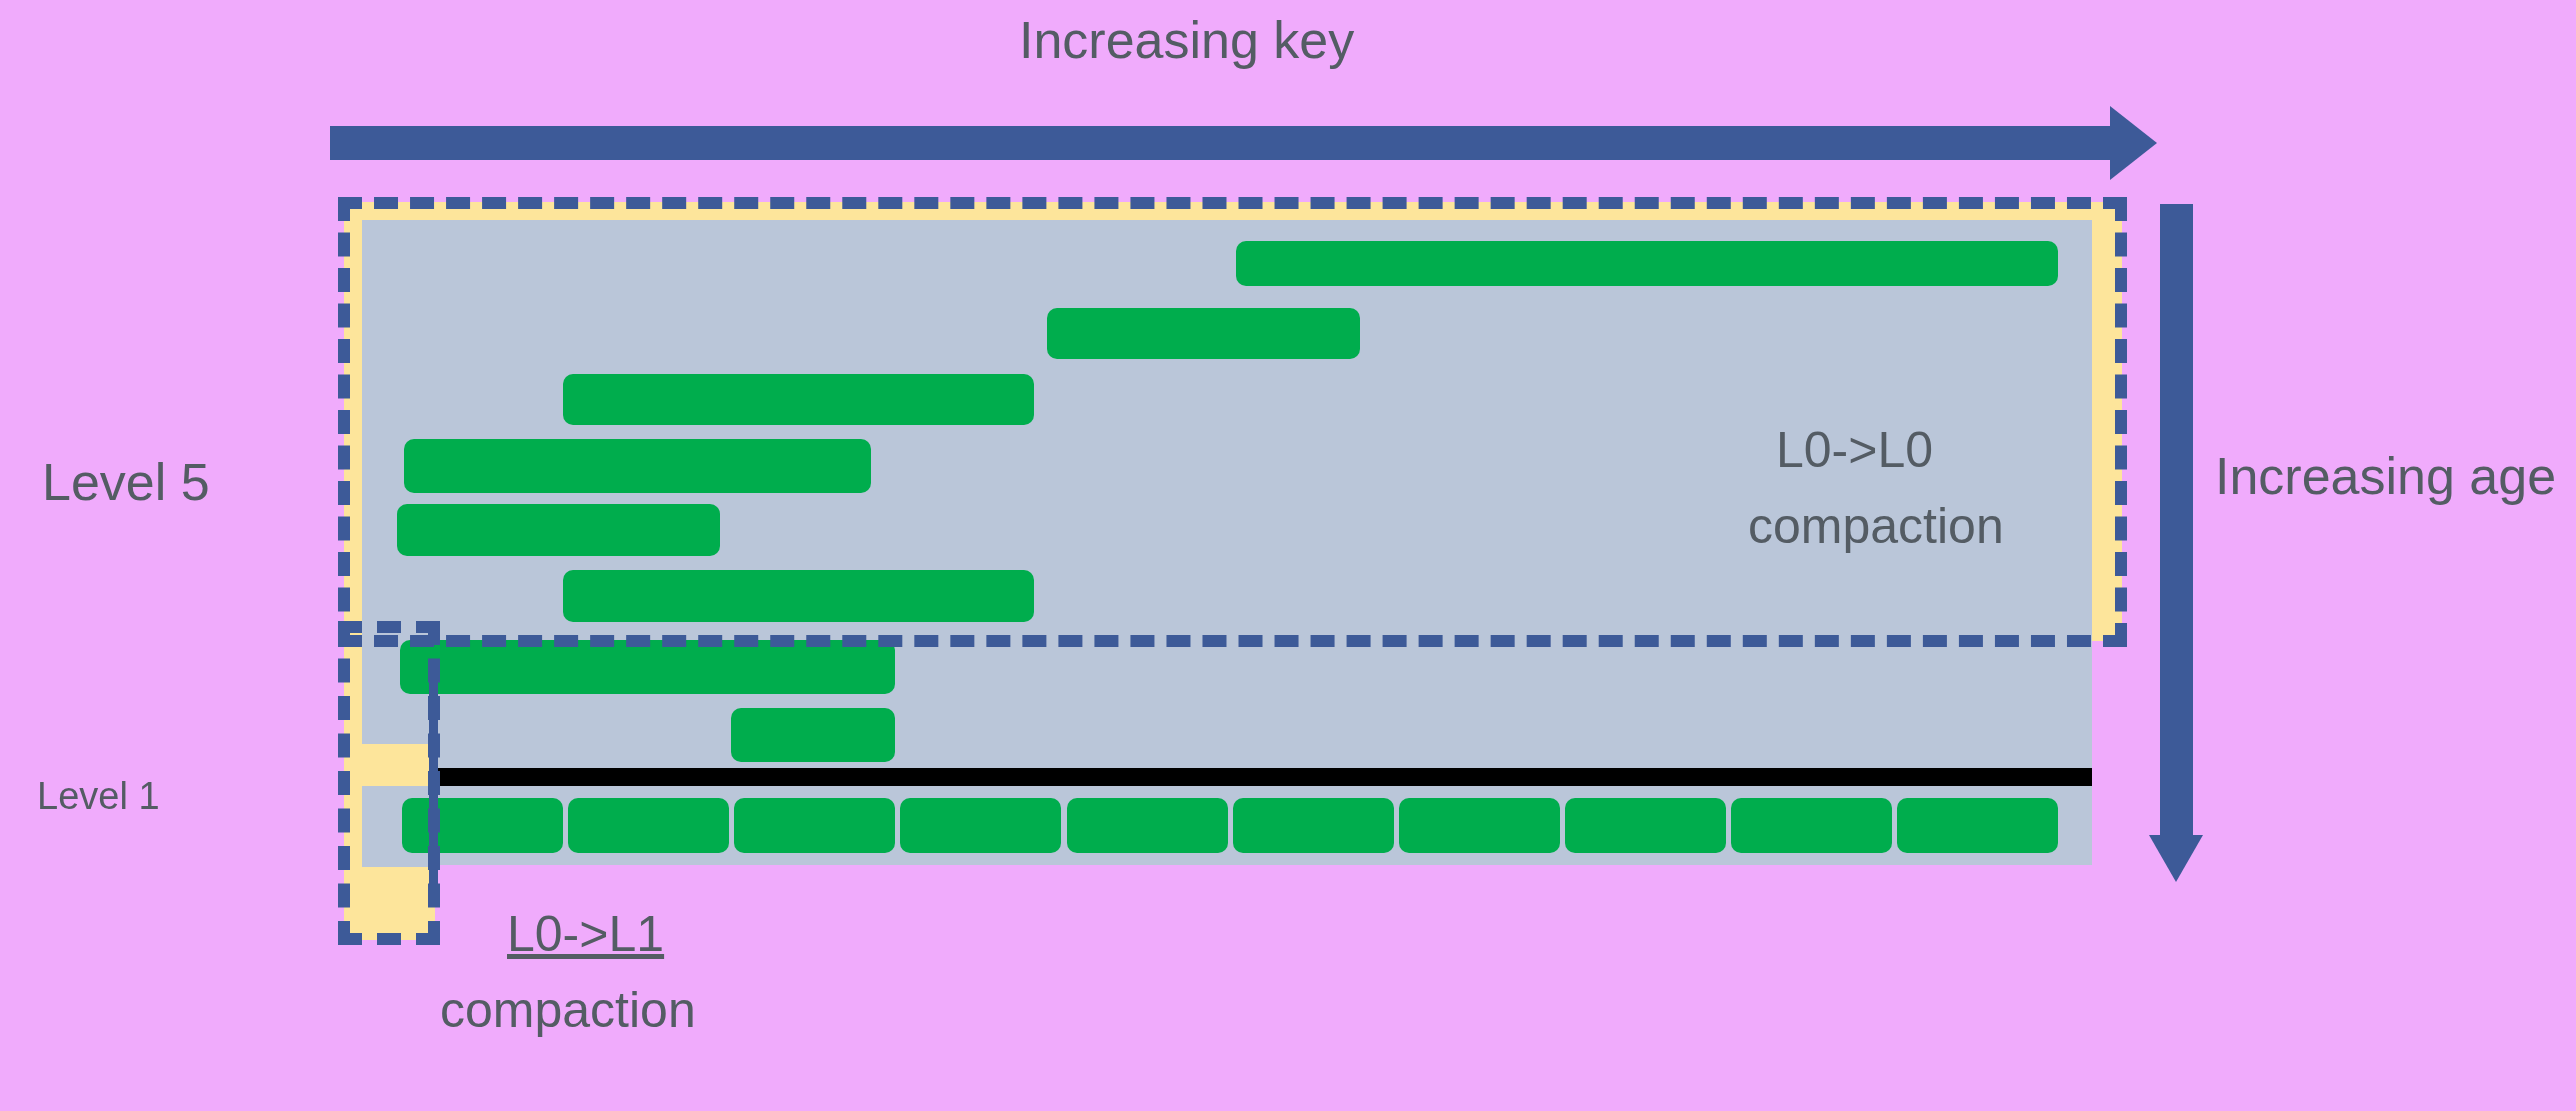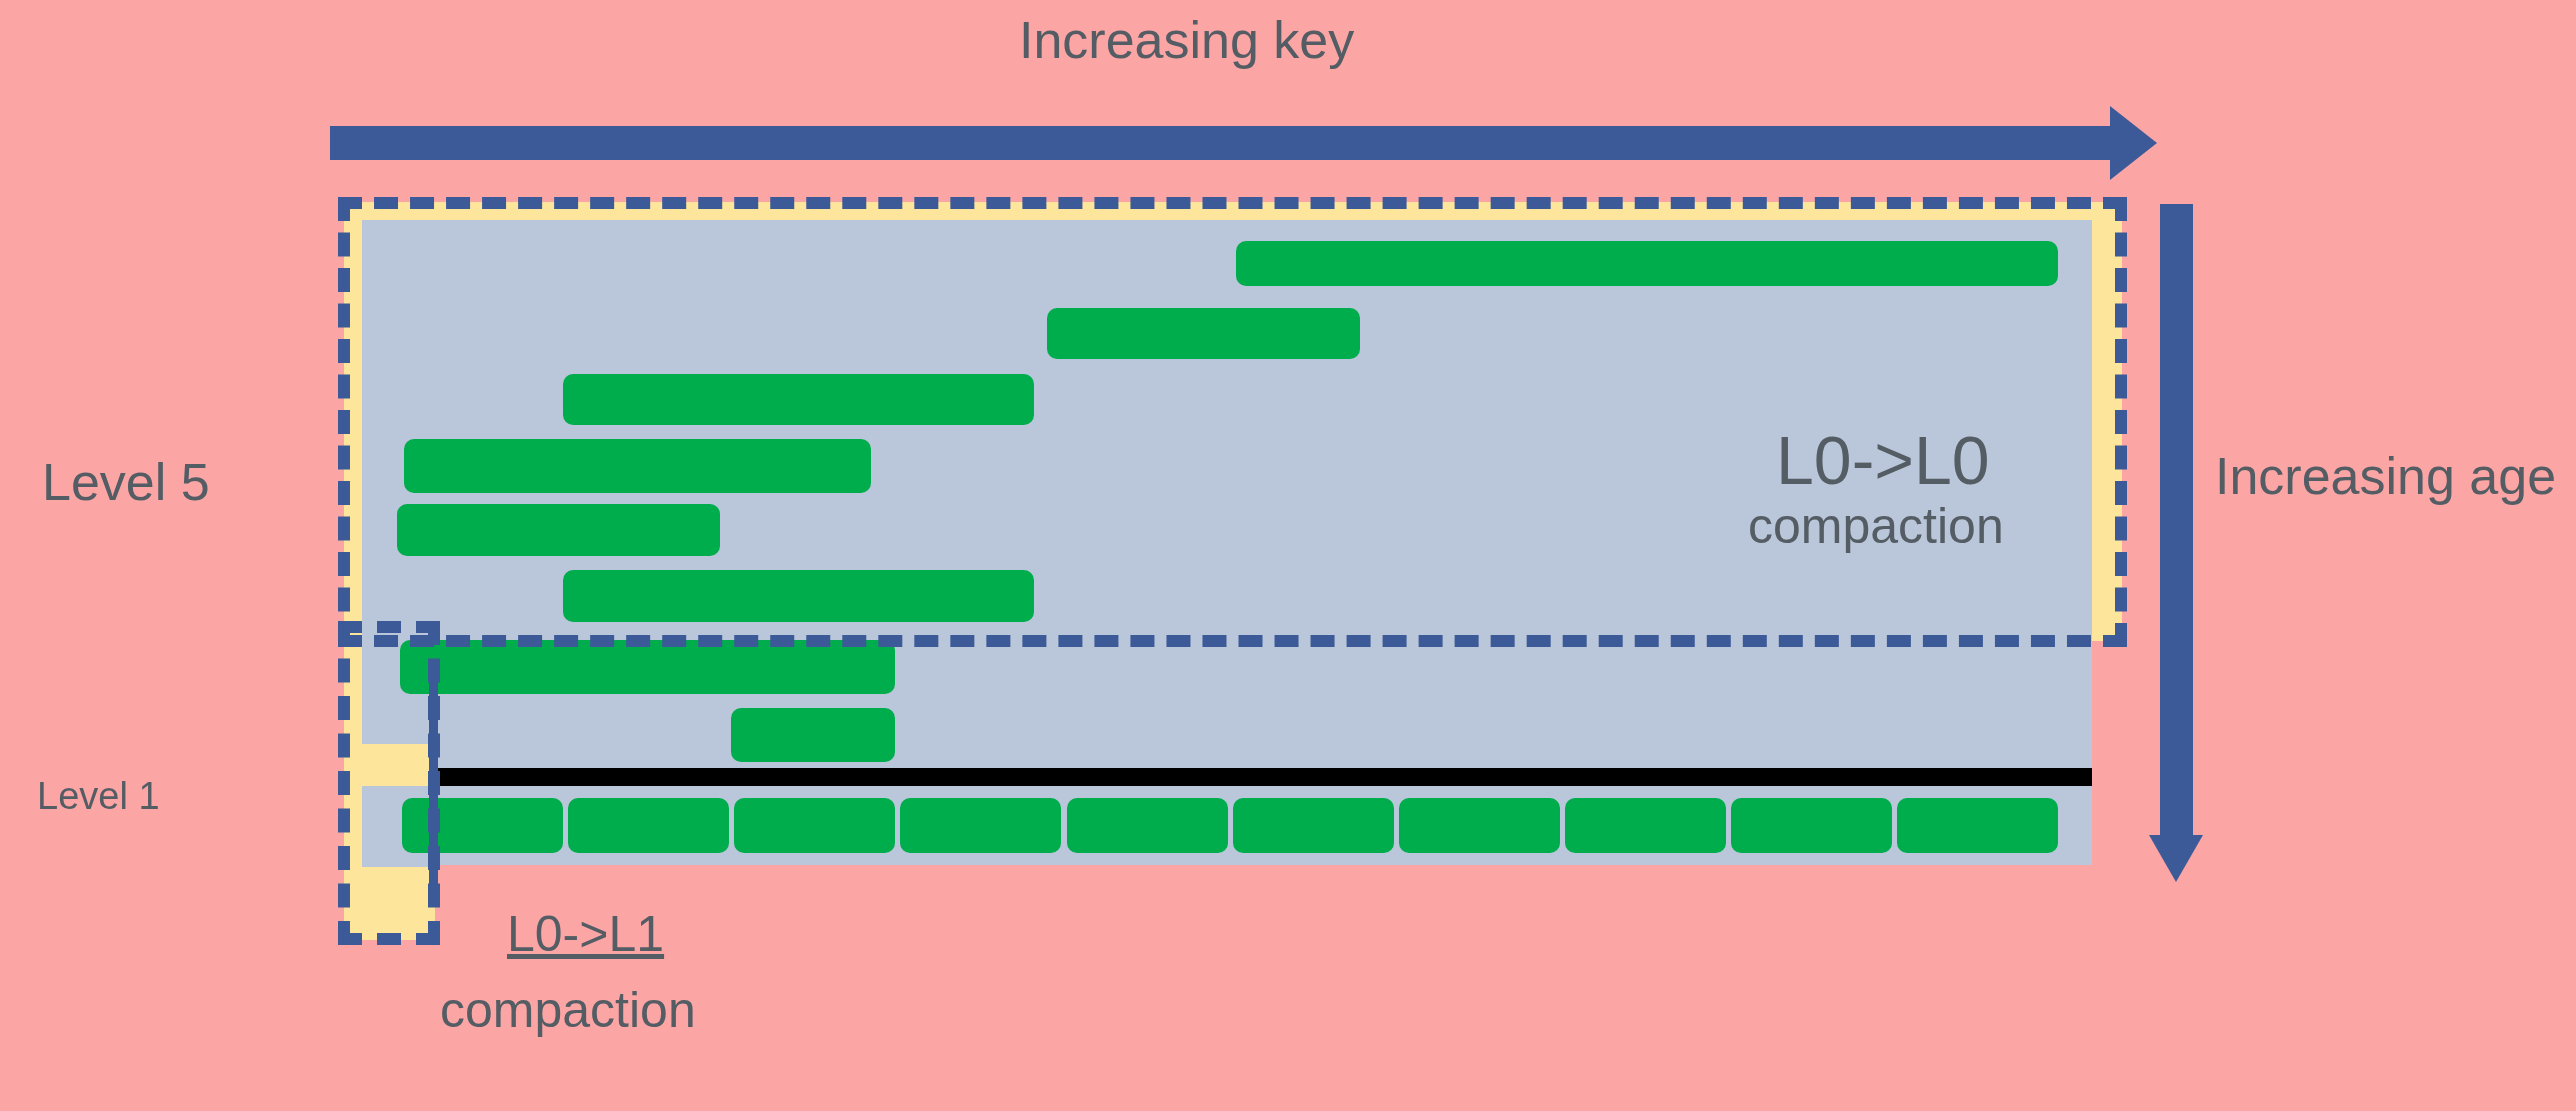--- a/index.html
+++ b/index.html
@@ -1,20 +1,20 @@
 <!DOCTYPE html>
 <html style="font-size:11.3px"><head>
 <meta charset="utf-8">
 <title>LSM Compaction Diagram</title>
 <style>
   html,body{margin:0;padding:0;background:#000;}
   #stage{
     position:relative;
     width:2576px;height:1111px;
-    background:#fca5a5;
+    background:#f0abfc;
     overflow:hidden;
     font-family:"Liberation Sans", sans-serif;
   }
   .txt{
     position:absolute;
     color:#545c64;
     font-family:"Liberation Sans", sans-serif;
     font-weight:400;
     white-space:pre;
     line-height:1.12;
@@ -194,20 +194,20 @@
   <div id="l0l1-rightline"></div>
 
   <div class="txt" style="left:1019px;top:11.3px;font-size:52px;">Increasing key</div>
 
   <div class="txt" style="left:2215px;top:447px;font-size:52px;text-align:right;width:326px;">Increasing age</div>
 
   <div class="txt" style="left:42px;top:453px;font-size:52px;">Level 5</div>
 
   <div class="txt" style="left:37px;top:775px;font-size:38px;">Level 1</div>
 
-  <div class="txt" style="left:1776px;top:422px;font-size:68px;">L0-&gt;L0</div>
+  <div class="txt" style="left:1776px;top:422px;font-size:50px;">L0-&gt;L0</div>
   <div class="txt" style="left:1748px;top:498px;font-size:50px;">compaction</div>
 
   <div class="txt" style="left:507px;top:906px;font-size:50px;text-decoration:underline;">L0-&gt;L1</div>
   <div class="txt" style="left:440px;top:982px;font-size:50px;">compaction</div>
 
 </div>
 
 
 </body></html>

